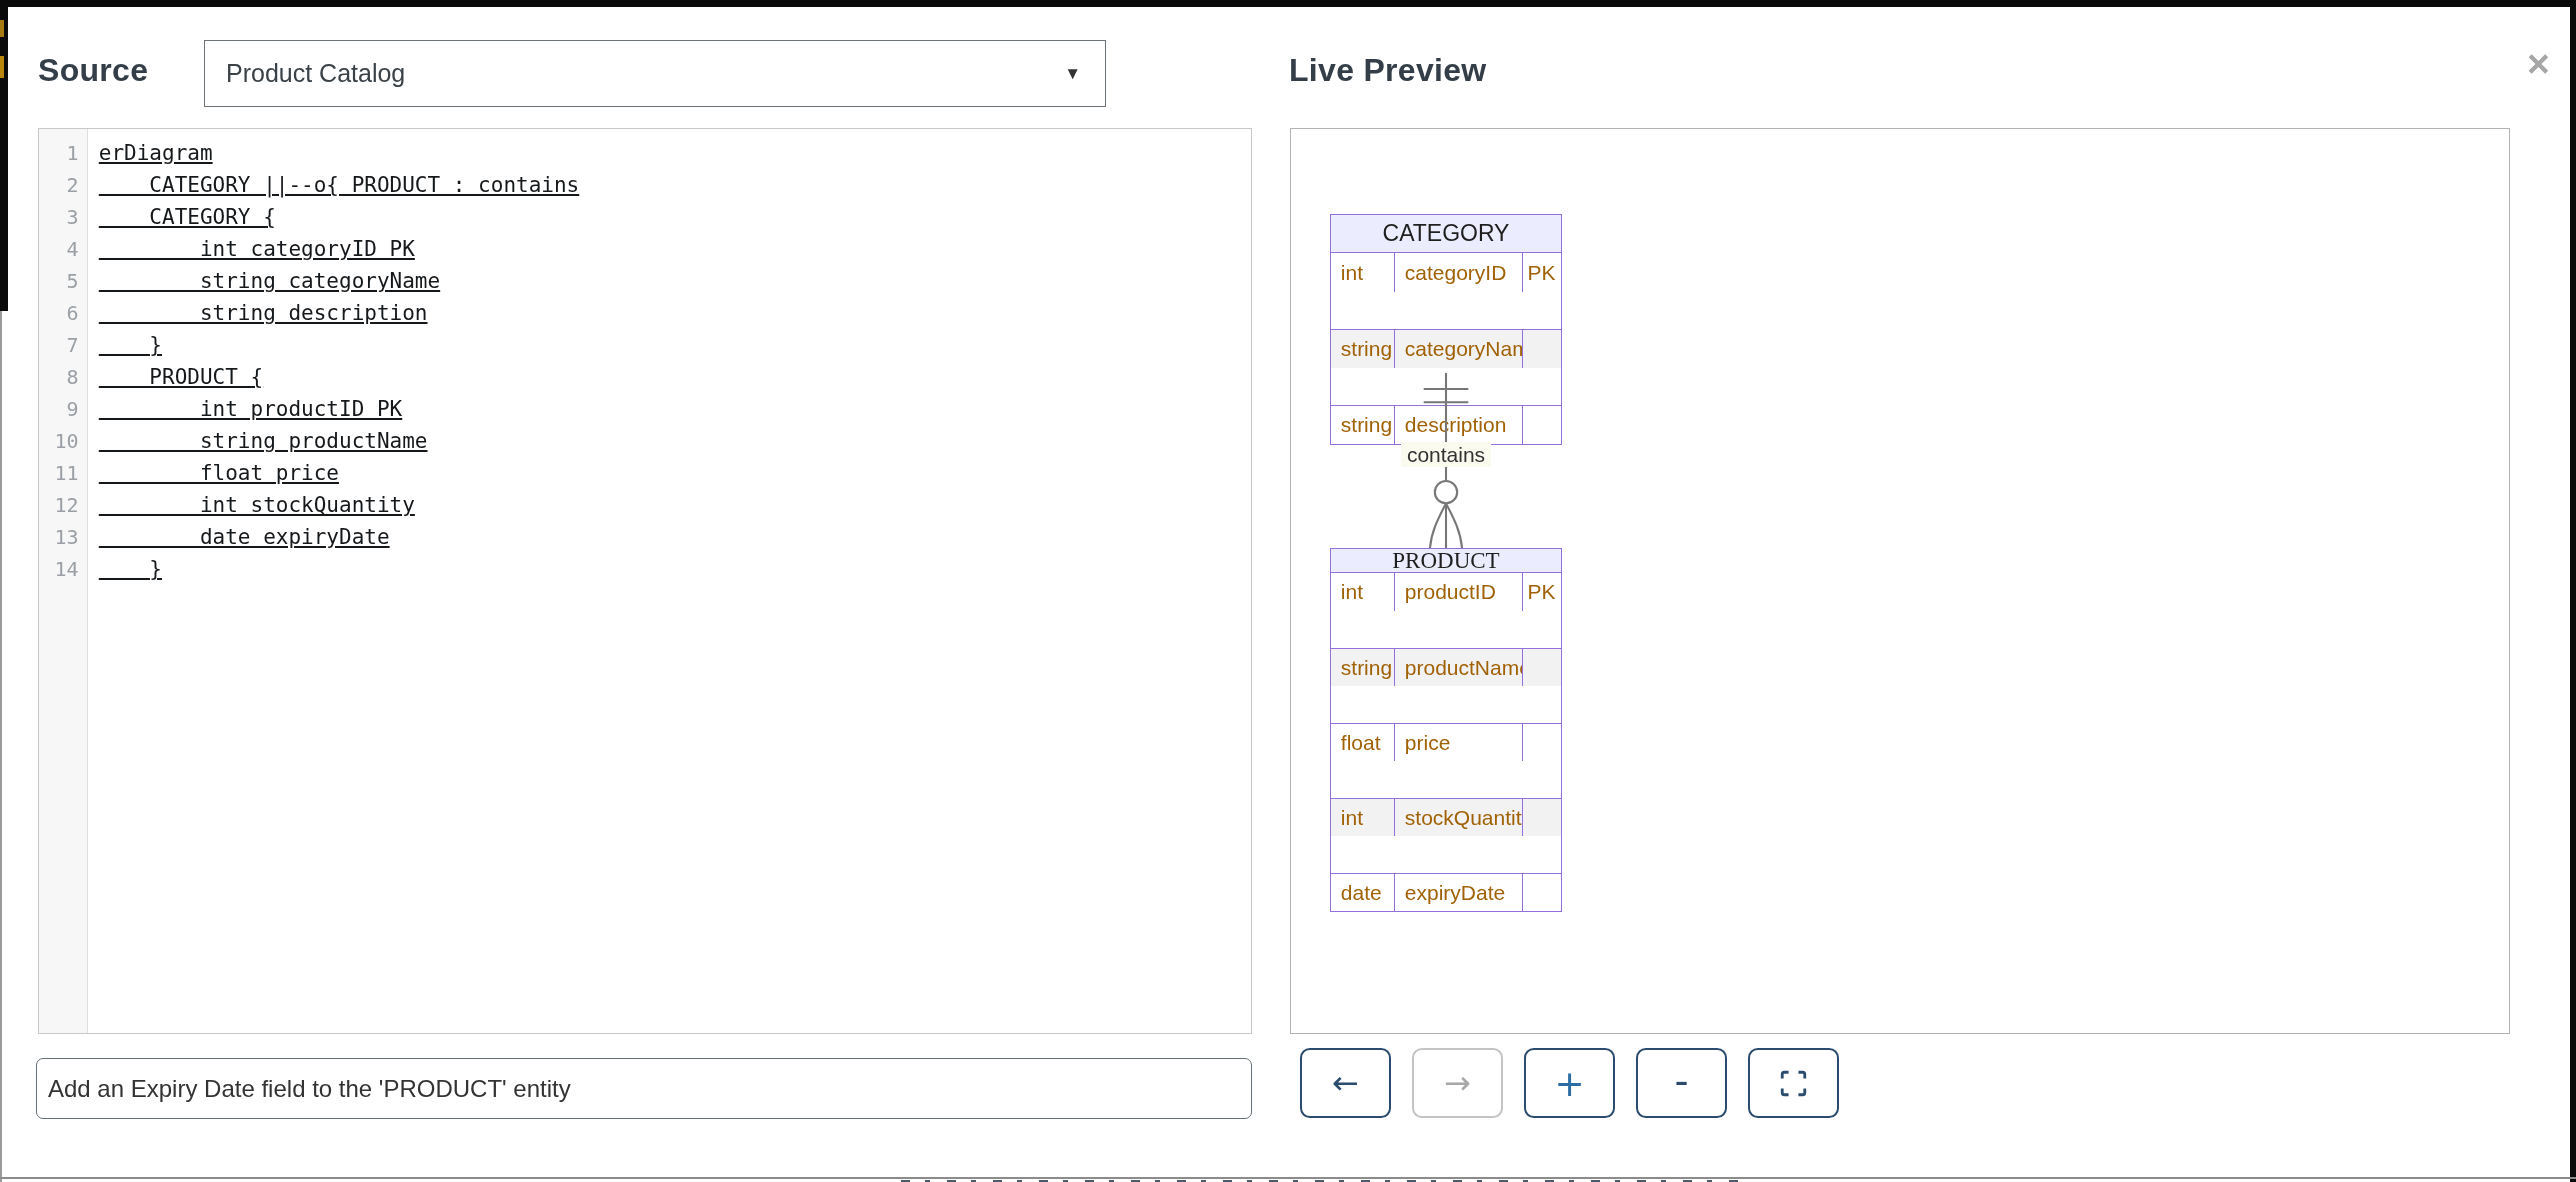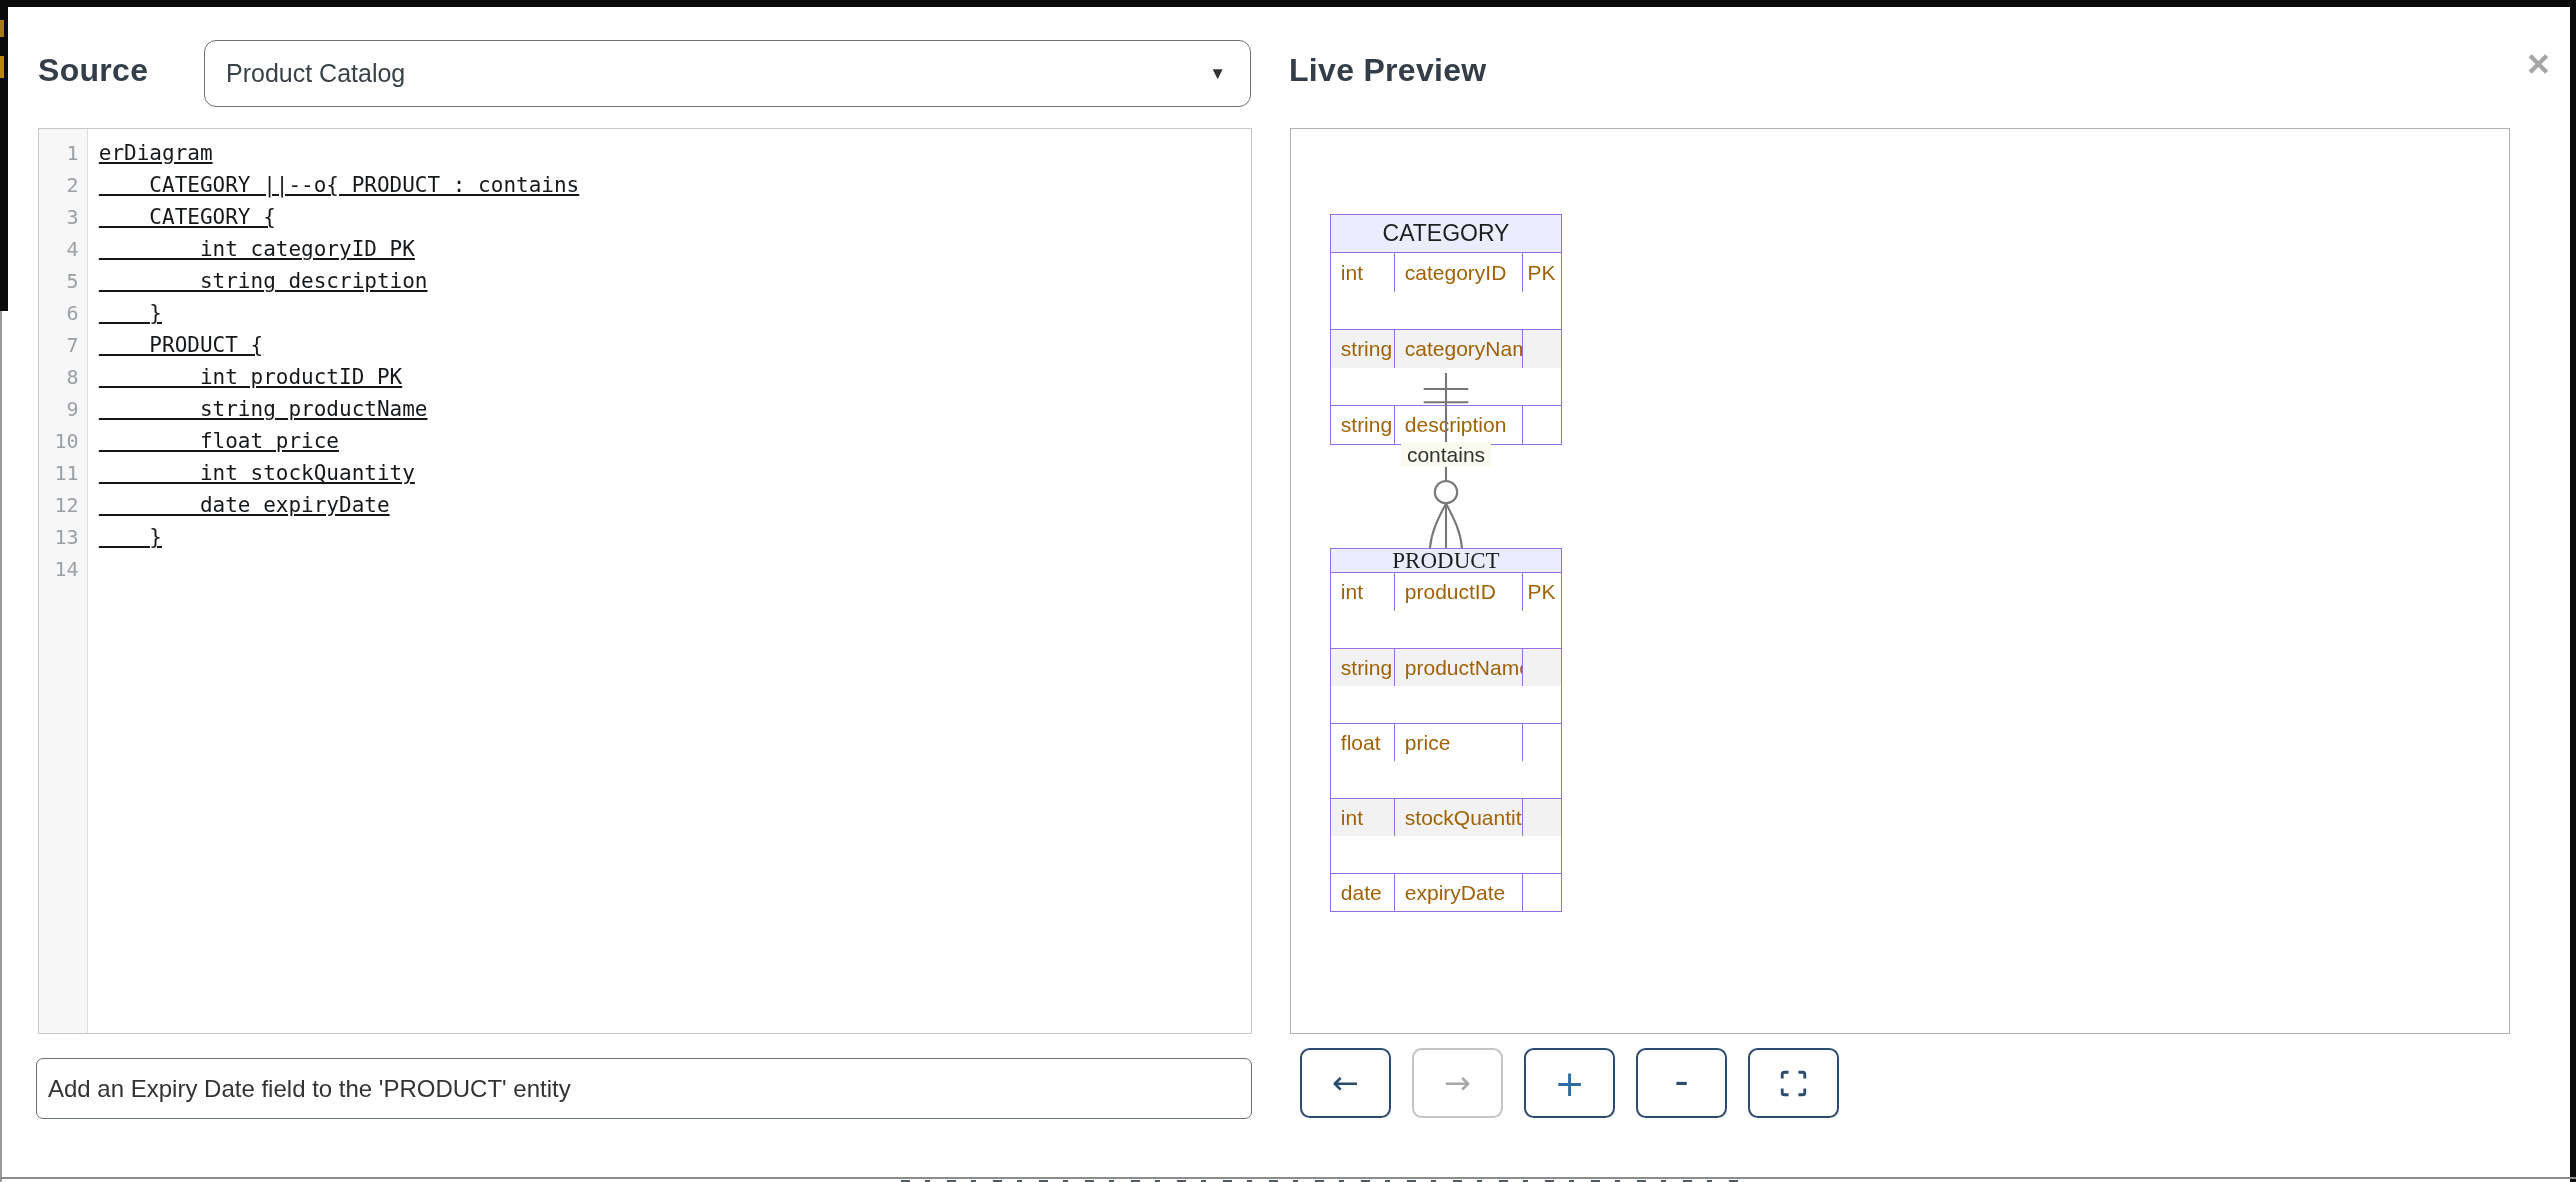--- a/index.html
+++ b/index.html
@@ -23,22 +23,22 @@
     opacity:.85;
   }
 
   
   .hdr-label {
     position:absolute; font-size:32px; font-weight:700; color:#333e48; letter-spacing:0.3px;
   }
   #source-label { left:38px; top:52px; }
   #preview-label { left:1289px; top:52px; }
   .dropdown {
-    position:absolute; left:204px; top:40px; width:1047px; height:67px;
-    border:1.4px solid #6b7278; border-radius:12px; background:#fff;
+    position:absolute; left:204px; top:40px; width:902px; height:67px;
+    border:1.4px solid #6b7278; border-radius:0; background:#fff;
     display:flex; align-items:center; justify-content:space-between;
     padding:0 24px 0 21px; cursor:pointer;
   }
   .dropdown .sel { font-size:25px; color:#3a4248; }
   .dropdown .caret { font-size:17px; color:#333; }
   .close-x {
     position:absolute; left:2514px; top:41px; width:49px; height:49px;
     font-size:39px; font-weight:700; color:#a6a6a6; text-align:center; line-height:46px; cursor:pointer;
   }
 
@@ -162,20 +162,21 @@
         <span>11</span>
         <span>12</span>
         <span>13</span>
         <span>14</span>
     </div>
     <div class="codecol">
       <span>erDiagram</span>
         <span>    CATEGORY ||--o{ PRODUCT : contains</span>
         <span>    CATEGORY {</span>
         <span>        int categoryID PK</span>
+        <span>        string categoryName</span>
         <span>        string description</span>
         <span>    }</span>
         <span>    PRODUCT {</span>
         <span>        int productID PK</span>
         <span>        string productName</span>
         <span>        float price</span>
         <span>        int stockQuantity</span>
         <span>        date expiryDate</span>
         <span>    }</span>
     </div>

